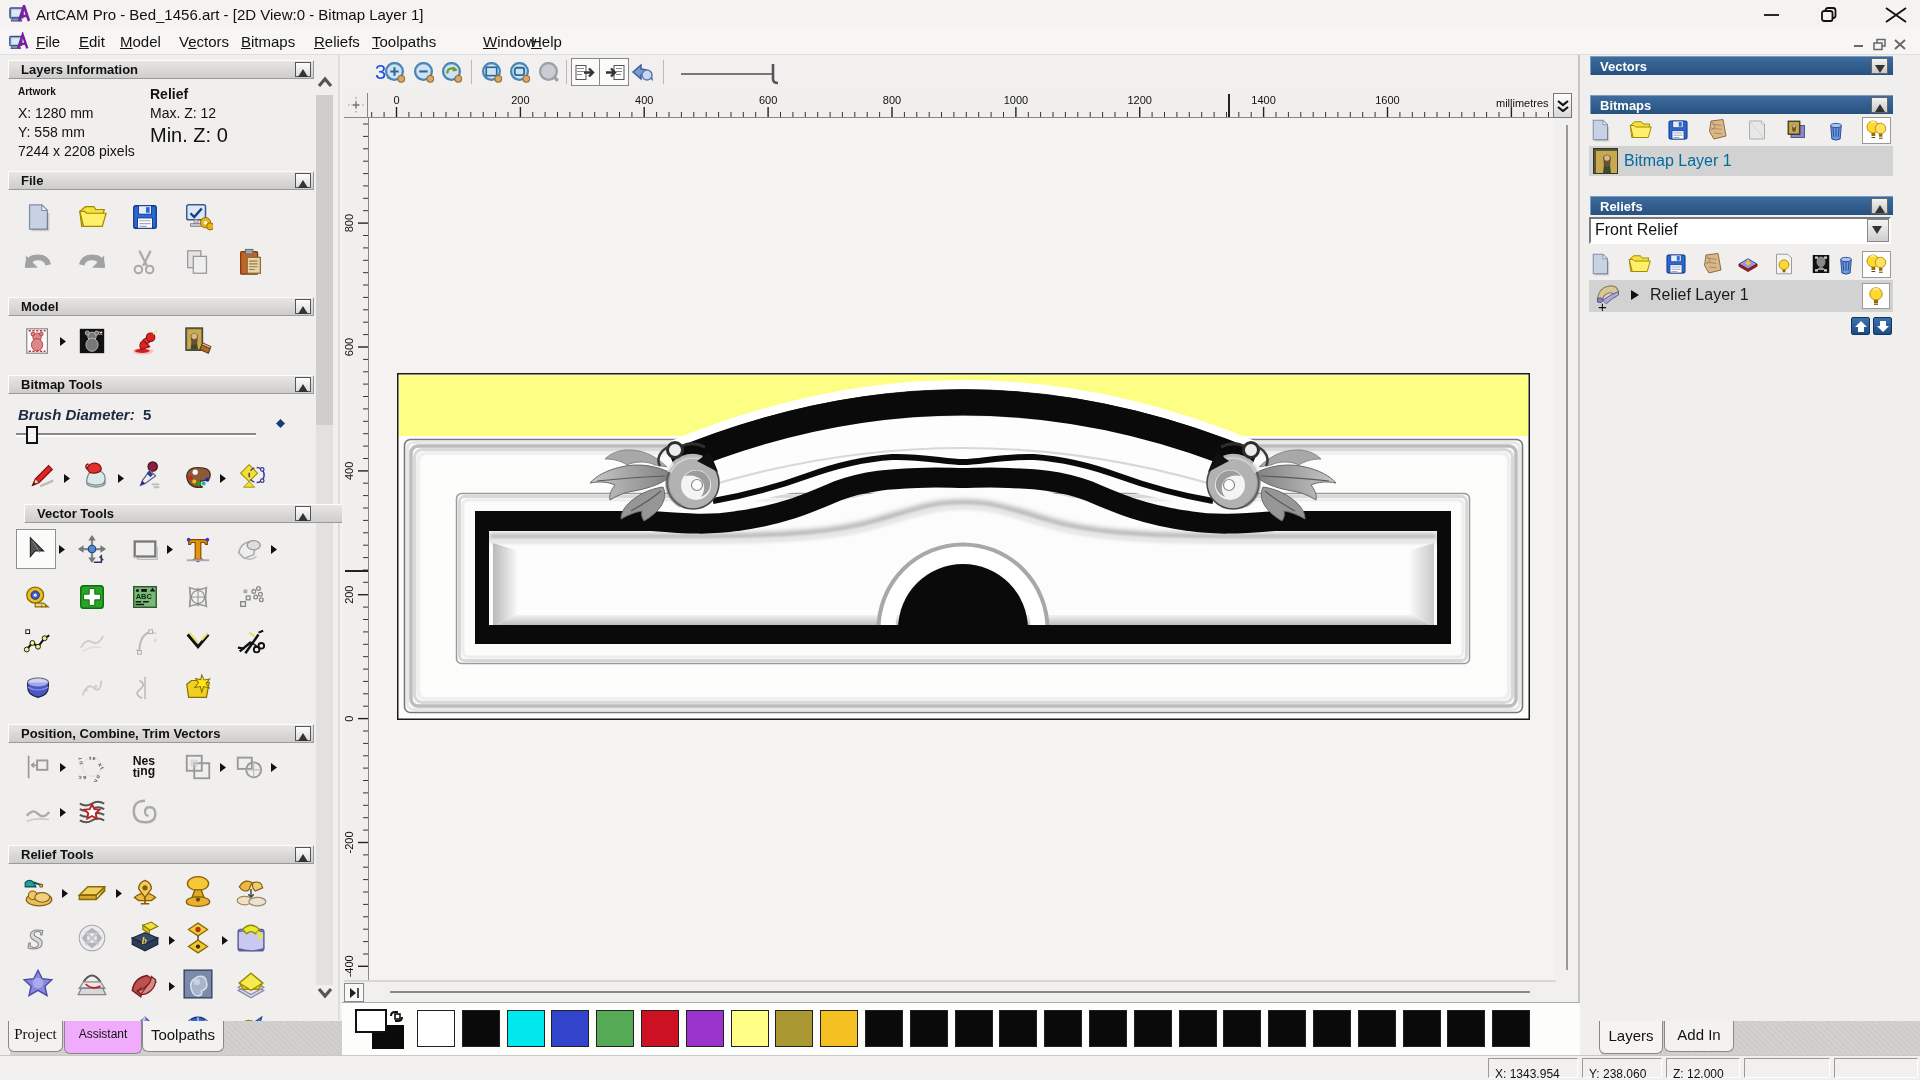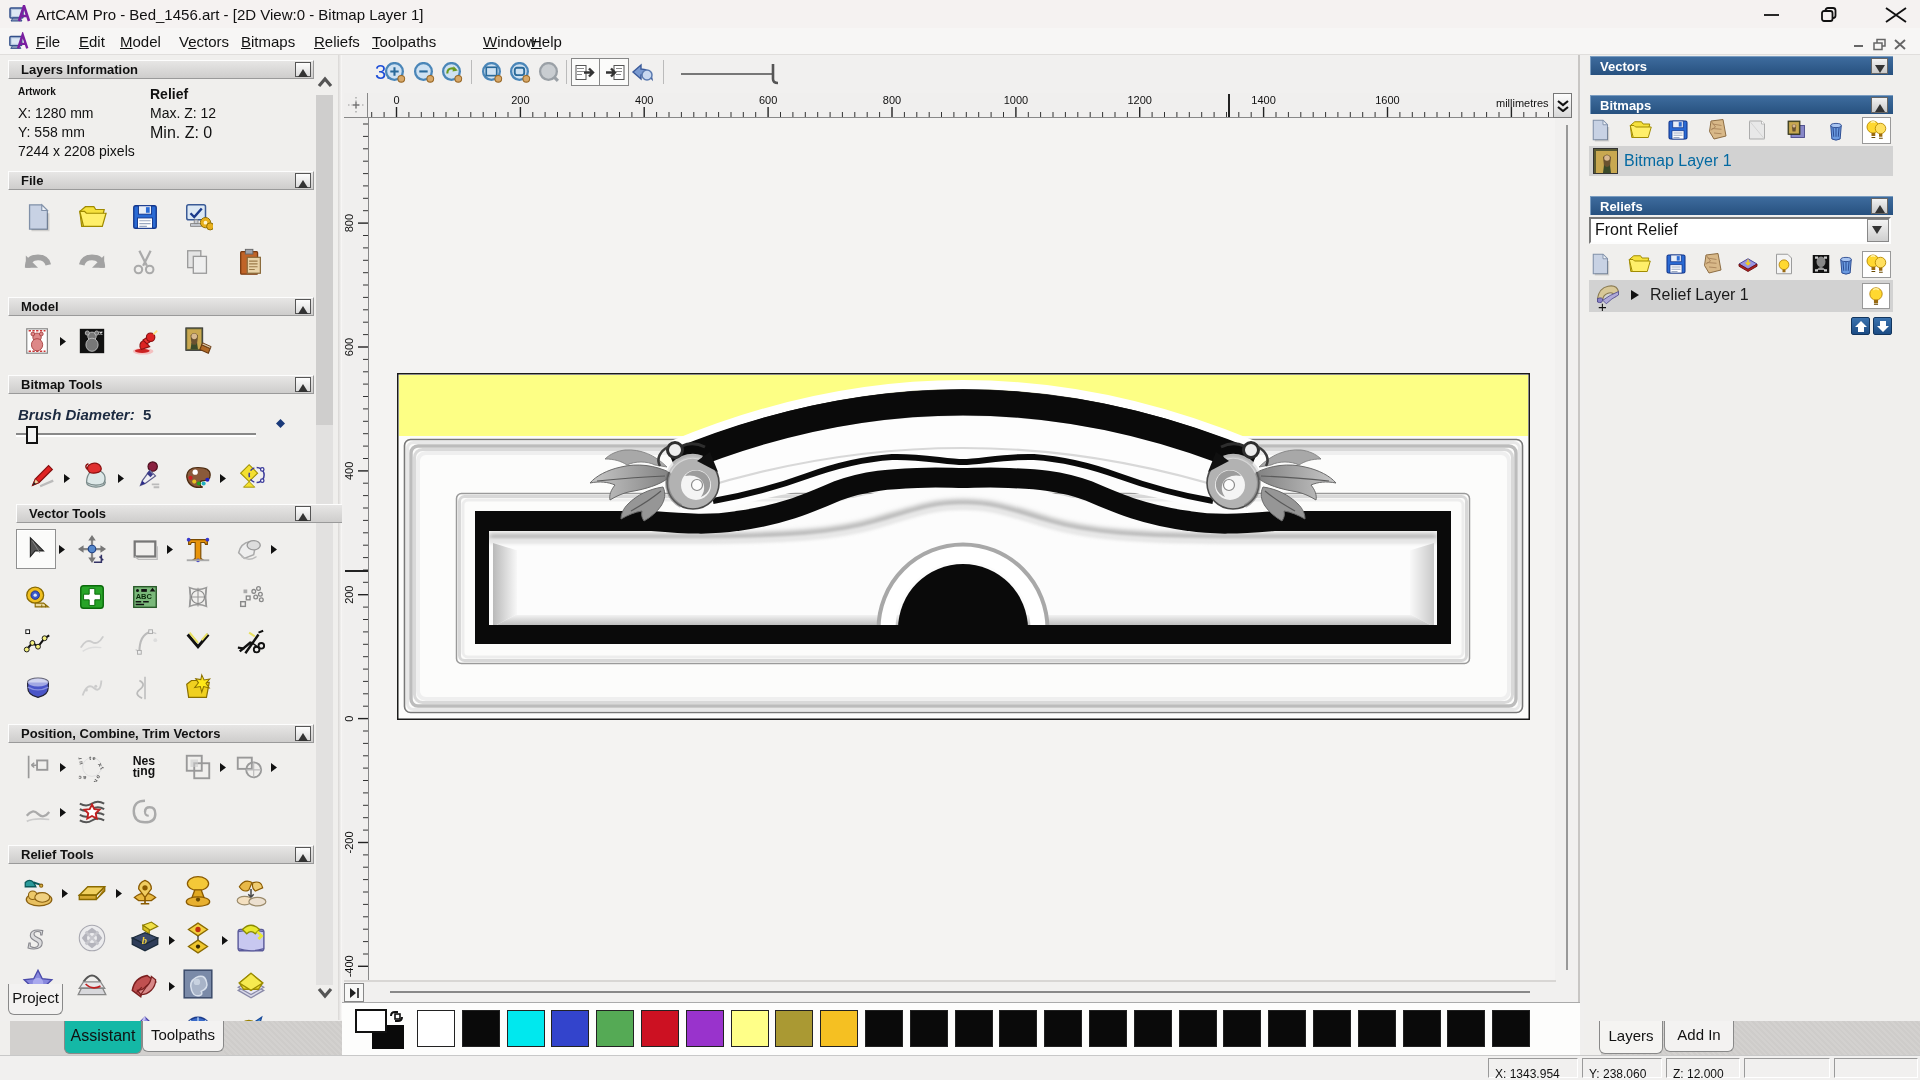--- a/index.html
+++ b/index.html
@@ -68,21 +68,21 @@
 <svg style="position:absolute;left:317px;top:986px;" width="16" height="14" viewBox="0 0 16 14">
     <path d="M2 3 L8 10 L14 3" stroke="#555" stroke-width="3.2" fill="none"></path>
   </svg>
 <div class="hdr" style="left:8px;top:60px;width:306px;">Layers Information</div>
 <div class="hbtn" style="left:295px;top:62px;"><span class="tri-u"></span></div>
 <div style="position:absolute;left:18px;top:86px;font-size:10px;font-weight:700;color:#111;white-space:nowrap;">Artwork</div>
 <div style="position:absolute;left:150px;top:86px;font-size:14px;font-weight:700;color:#111;white-space:nowrap;">Relief</div>
 <div style="position:absolute;left:18px;top:105px;font-size:14px;font-weight:400;color:#111;white-space:nowrap;">X: 1280 mm</div>
 <div style="position:absolute;left:150px;top:105px;font-size:14px;font-weight:400;color:#111;white-space:nowrap;">Max. Z: 12</div>
 <div style="position:absolute;left:18px;top:124px;font-size:14px;font-weight:400;color:#111;white-space:nowrap;">Y: 558 mm</div>
-<div style="position:absolute;left:150px;top:124px;font-size:16px;font-weight:400;color:#111;white-space:nowrap;">Min. Z: 0</div>
+<div style="position:absolute;left:150px;top:124px;font-size:20px;font-weight:400;color:#111;white-space:nowrap;">Min. Z: 0</div>
 <div style="position:absolute;left:18px;top:143px;font-size:14px;font-weight:400;color:#111;white-space:nowrap;">7244 x 2208 pixels</div>
 <div class="hdr" style="left:8px;top:171px;width:306px;">File</div>
 <div class="hbtn" style="left:295px;top:173px;"><span class="tri-u"></span></div>
 <div style="position:absolute;left:23.0px;top:202.0px;width:30px;height:30px;">
     <svg style="position:absolute;left:0px;top:0px;" width="30" height="30" viewBox="0 0 32 32">
       <path d="M7 3 h13 l6 6 v20 h-19 z" fill="#c8d2e4" stroke="#8090a8" stroke-width="1.4"></path>
       <path d="M20 3 l6 6 h-6 z" fill="#eef2f8" stroke="#8090a8" stroke-width="1.2"></path>
       <path d="M9 30 h18 v-18" stroke="#00000022" stroke-width="2.5" fill="none"></path>
     </svg>
   </div>
@@ -245,21 +245,21 @@
   </div>
 <svg style="position:absolute;left:63px;top:473.5px;" width="7" height="9" viewBox="0 0 7 9">
     <path d="M1 0 L7 4.5 L1 9 Z" fill="#111"></path>
   </svg>
 <svg style="position:absolute;left:117px;top:473.5px;" width="7" height="9" viewBox="0 0 7 9">
     <path d="M1 0 L7 4.5 L1 9 Z" fill="#111"></path>
   </svg>
 <svg style="position:absolute;left:219px;top:473.5px;" width="7" height="9" viewBox="0 0 7 9">
     <path d="M1 0 L7 4.5 L1 9 Z" fill="#111"></path>
   </svg>
-<div class="hdr" style="left:16px;top:504px;width:366px;">Vector Tools</div>
+<div class="hdr" style="left:24px;top:504px;width:366px;">Vector Tools</div>
 <div class="hbtn" style="left:295px;top:506px;"><span class="tri-u"></span></div>
 <div style="position:absolute;left:16px;top:529px;width:40px;height:40px;background:#fbfbfa;border:1px solid #909090;box-shadow:inset 1px 1px 0 #fff;"></div>
 <div style="position:absolute;left:21.0px;top:534.0px;width:30px;height:30px;">
     <svg style="position:absolute;left:0px;top:0px;" width="30" height="30" viewBox="0 0 32 32">
       <path d="M10 4 v20 l5-6 h9 z" fill="#555" stroke="#222" stroke-width="1.2"></path>
       <path d="M12 7 l8 13" stroke="#888" stroke-width="1"></path>
     </svg>
   </div>
 <svg style="position:absolute;left:58px;top:544.5px;" width="7" height="9" viewBox="0 0 7 9">
     <path d="M1 0 L7 4.5 L1 9 Z" fill="#111"></path>
@@ -647,23 +647,23 @@
   </div>
 <div style="position:absolute;left:234.0px;top:1013.0px;width:34px;height:34px;">
     <svg style="position:absolute;left:0px;top:0px;" width="34" height="34" viewBox="0 0 32 32">
       <circle cx="14" cy="16" r="9" fill="#f0d020" stroke="#9a8000" stroke-width="1.2"></circle>
       <path d="M20 8 l6-4 -2 7 6 1 -6 4 4 6 -7-2 -1 7 -4-6" fill="#3a8ad8" stroke="#1a4a98" stroke-width="1.2"></path>
     </svg>
   </div>
 <div style="position:absolute;left:0px;top:1021px;width:342px;height:34px;background:#d2d0ce;"></div>
 <div style="position:absolute;left:224px;top:1021px;width:118px;height:34px;background:repeating-linear-gradient(45deg,#d3d1cf 0 2px,#ceccca 2px 4px);"></div>
 <div style="position:absolute;left:0px;top:1021px;width:10px;height:34px;background:#f0efed;"></div>
-<div class="tab" style="left:8px;top:984px;width:55px;height:31px;padding-top:5px;">Project</div>
+<div class="tab" style="left:8px;top:1021px;width:55px;height:31px;padding-top:5px;font-family:Liberation Serif, serif;">Project</div>
 <div class="tab" style="left:142px;top:1021px;width:82px;height:31px;padding-top:5px;">Toolpaths</div>
-<div class="tab" style="left:64px;top:1021px;width:78px;height:33px;padding-top:6px;background:#14b8a6;font-size:16px;">Assistant</div>
+<div class="tab" style="left:64px;top:1021px;width:78px;height:33px;padding-top:6px;background:#f0abfc;font-size:12px;">Assistant</div>
 <div style="position:absolute;left:342px;top:55px;width:1238px;height:947px;background:#f1f0ef;"></div>
 <div style="position:absolute;left:355px;top:61px;font-size:20px;font-weight:400;color:#1d4ed8;white-space:nowrap;margin-left:20px;">3D</div>
 <svg style="position:absolute;left:384px;top:62px;" width="22" height="21" viewBox="0 0 21 20">
     <circle cx="10" cy="9" r="8" fill="#cfe2f2" stroke="#4a86b8" stroke-width="2.2"></circle>
     <path d="M6 9 h8 M10 5 v8" stroke="#2a6a9a" stroke-width="2"></path>
     <circle cx="16.5" cy="16" r="3.2" fill="#d8a868" stroke="#9a6a28" stroke-width="1"></circle>
   </svg>
 <svg style="position:absolute;left:413px;top:62px;" width="22" height="21" viewBox="0 0 21 20">
     <circle cx="10" cy="9" r="8" fill="#cfe2f2" stroke="#4a86b8" stroke-width="2.2"></circle>
     <path d="M6 9 h8" stroke="#2a6a9a" stroke-width="2"></path>

